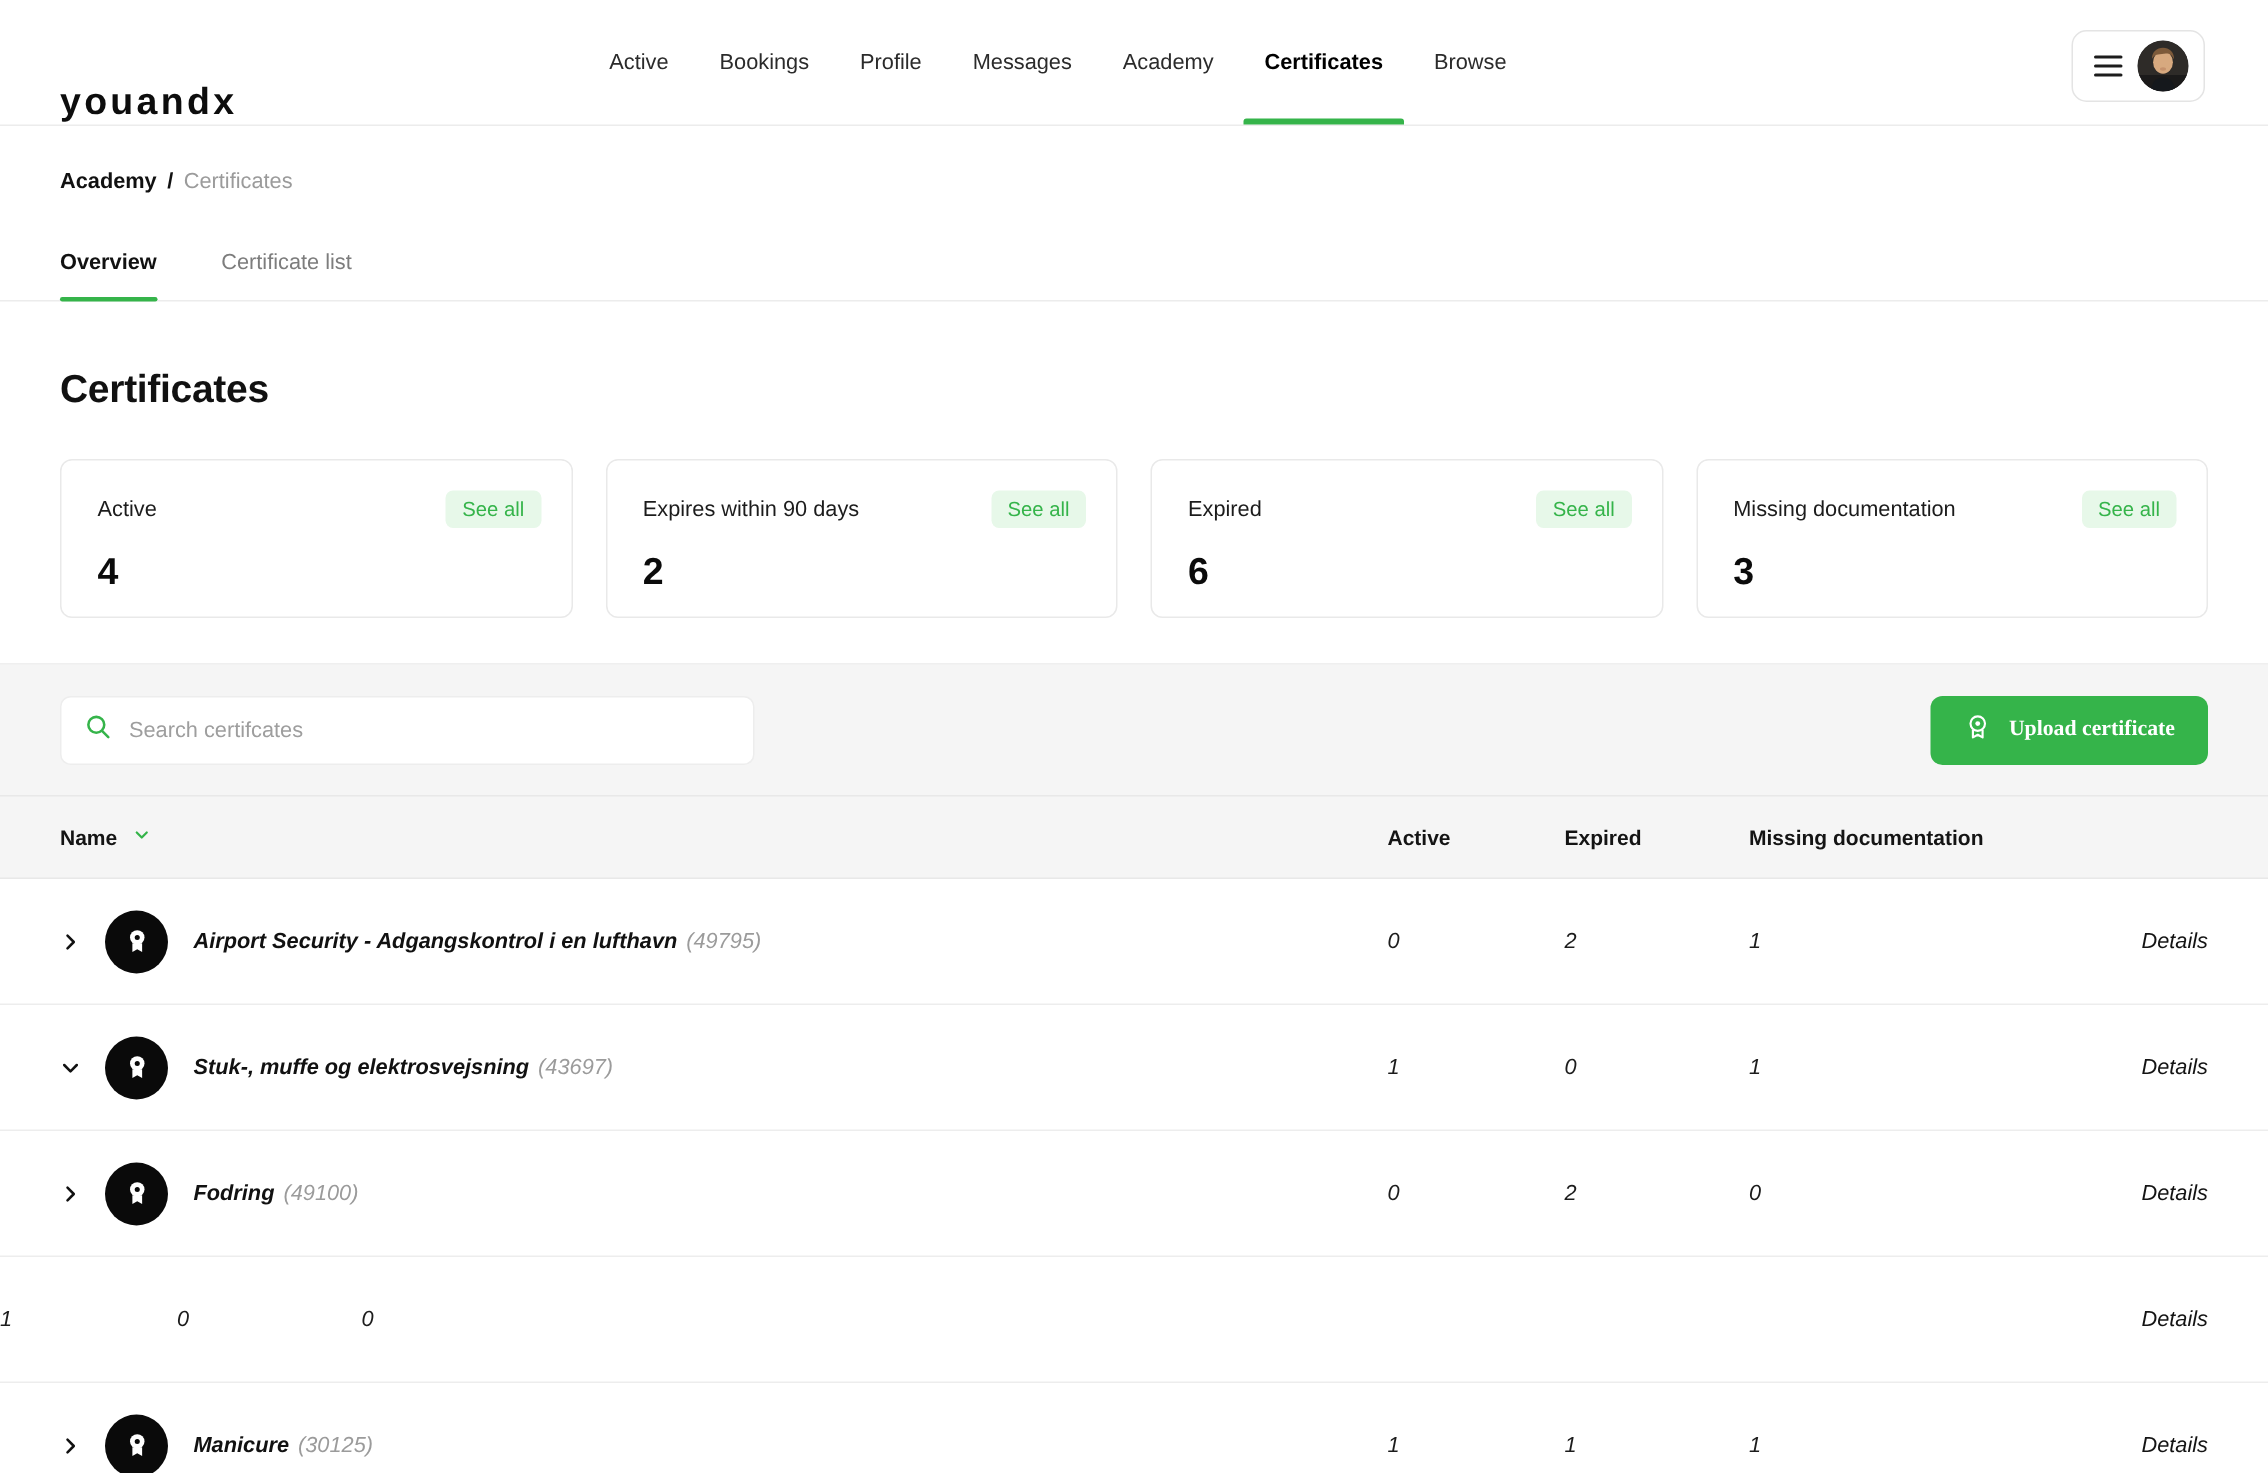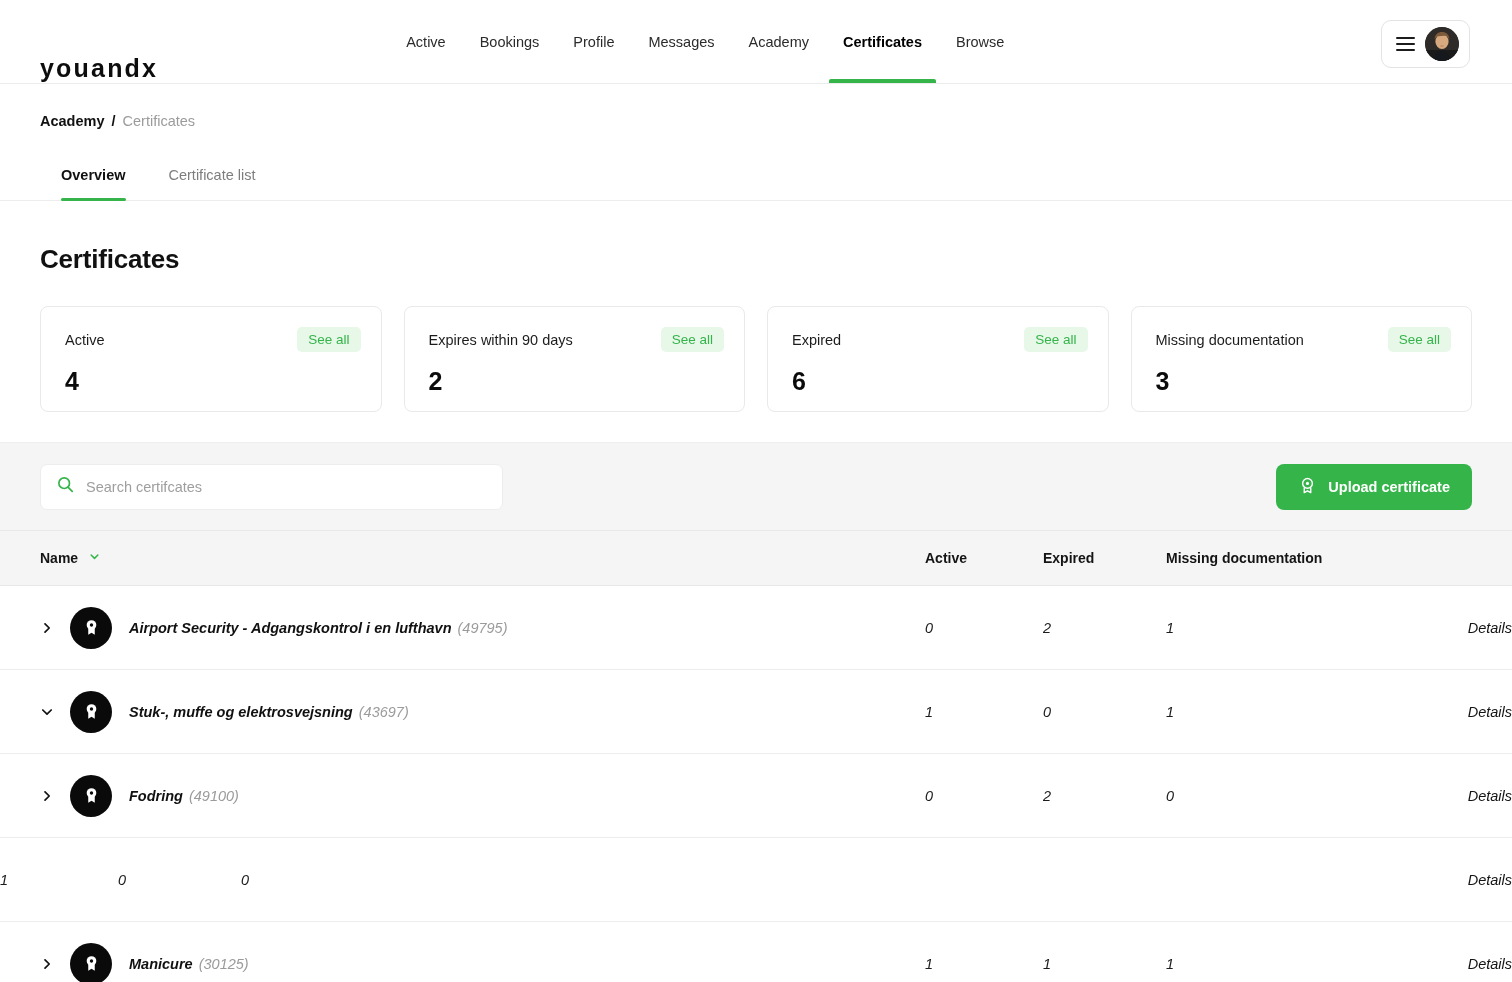--- a/index.html
+++ b/index.html
@@ -97,21 +97,21 @@
     padding-right: 40px;
   }
   .tab {
     font-size: 14.5px;
     color: #7d7d7d;
     padding: 0 0 17px 0;
     margin-right: 43px;
     cursor: pointer;
     position: relative;
   }
-  .tab.active { color: #111; font-weight: 700; margin-left: 21px; }
+  .tab.active { color: #111; font-weight: 700; }
   .tab.active::after {
     content: "";
     position: absolute;
     left: 0; right: 0; bottom: -1px;
     height: 3px; background: #35b44a; border-radius: 2px;
   }
 
   
   .page-title {
     margin: 43px 0 0 40px;
@@ -189,21 +189,21 @@
   .search-input::placeholder { color: #9e9e9e; }
   .upload-btn {
     background: #35b44a;
     color: #fff;
     border: none;
     border-radius: 8px;
     height: 46px;
     padding: 0 22px;
     font-size: 14.5px;
     font-weight: 700;
-    font-family: Liberation Sans, sans-serif;
+    font-family: Liberation Serif, serif;
     display: flex;
     align-items: center;
     gap: 11px;
     cursor: pointer;
   }
 
   
   .table-head {
     background: #f5f5f5;
     height: 56px;
@@ -212,21 +212,21 @@
     border-top: 1px solid #e8e8e8;
     border-bottom: 1px solid #e8e8e8;
     font-size: 14px;
     font-weight: 700;
     color: #141414;
   }
   .col-name { width: 925px; padding-left: 40px; display: flex; align-items: center; gap: 10px; cursor: pointer; }
   .col-active { width: 118px; }
   .col-expired { width: 123px; }
   .col-missing { width: 220px; }
-  .col-details { flex: 1; text-align: right; }
+  .col-details { flex: 1; text-align: right; padding-right: 40px; }
 
   .row {
     height: 84px;
     display: flex;
     align-items: center;
     border-bottom: 1px solid #ededed;
     font-size: 14.5px;
     background: #fff;
     font-style: italic;
   }

